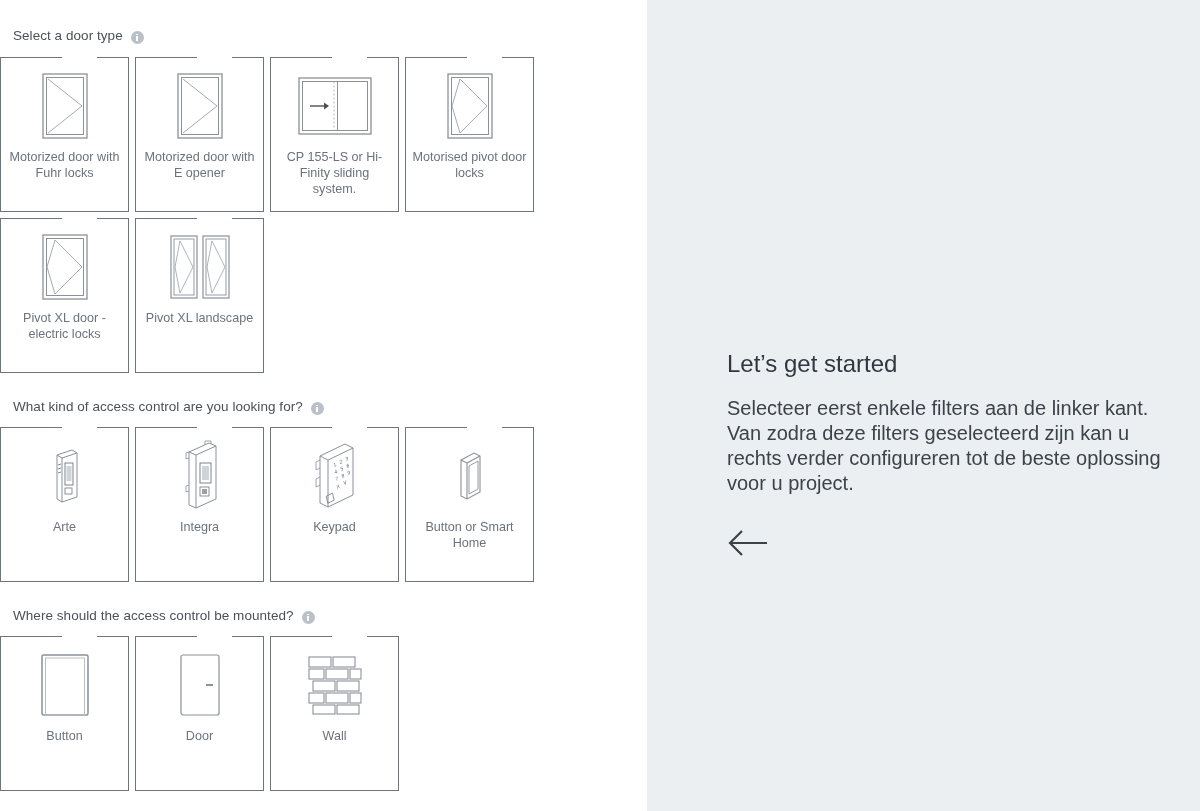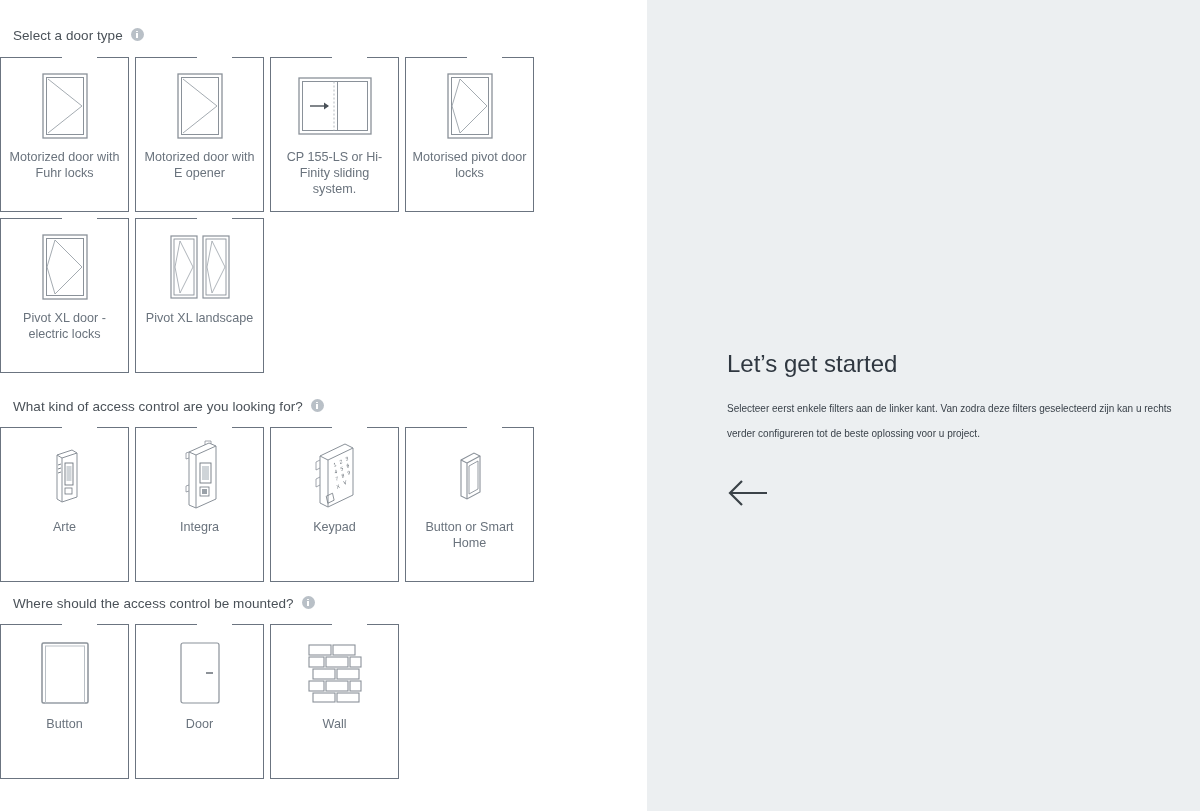--- a/index.html
+++ b/index.html
@@ -32,21 +32,21 @@
     width: 553px;
     height: 811px;
     background: #eceff1;
     position: relative;
     box-sizing: border-box;
   }
 
   
   .section-head {
     display: flex;
-    align-items: flex-start;
+    align-items: flex-end;
     gap: 8px;
     padding-left: 13px;
     color: #4a5158;
     font-size: 13.5px;
     line-height: 16px;
     letter-spacing: 0.05px;
   }
   .section-head .label {
     white-space: nowrap;
   }
@@ -143,40 +143,40 @@
     padding: 0 6px;
     box-sizing: border-box;
     width: 100%;
   }
 
   
   .sec-1-head { margin-top: 28px; }
   .sec-1-grid { margin-top: 13px; }
   .sec-2-head { margin-top: 26px; }
   .sec-2-grid { margin-top: 12px; }
-  .sec-3-head { margin-top: 14px; }
+  .sec-3-head { margin-top: 26px; }
   .sec-3-grid { margin-top: 12px; }
 
   
   .rp-inner {
     position: absolute;
     left: 80px;
     top: 349px;
     width: 445px;
   }
   .rp-title {
     font-size: 24px;
     line-height: 30px;
     color: #2f3740;
     font-weight: normal;
     margin: 0;
   }
   .rp-body {
     margin: 17px 0 0 0;
-    font-size: 10px;
+    font-size: 20px;
     line-height: 25px;
     color: #3a424a;
   }
   .rp-arrow {
     margin-top: 32px;
     width: 44px;
     height: 30px;
   }
 </style>
 </head>

